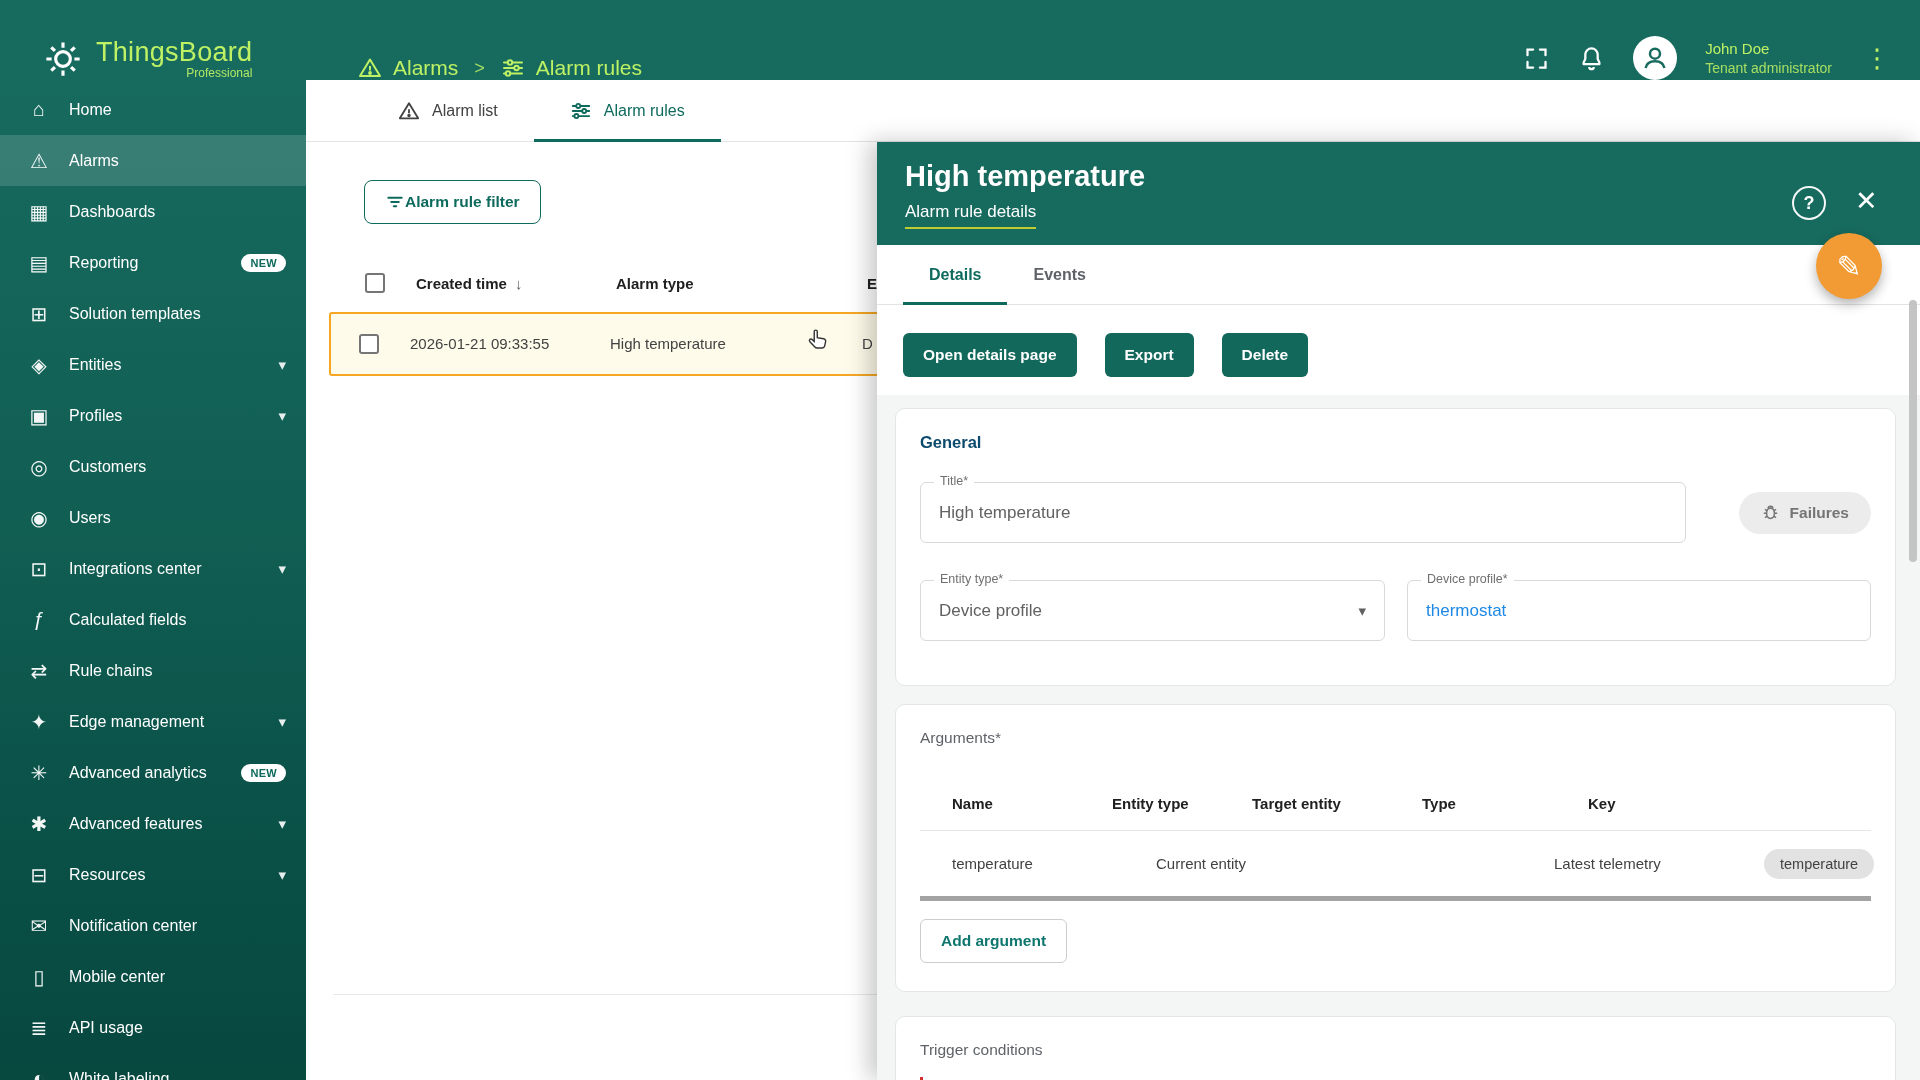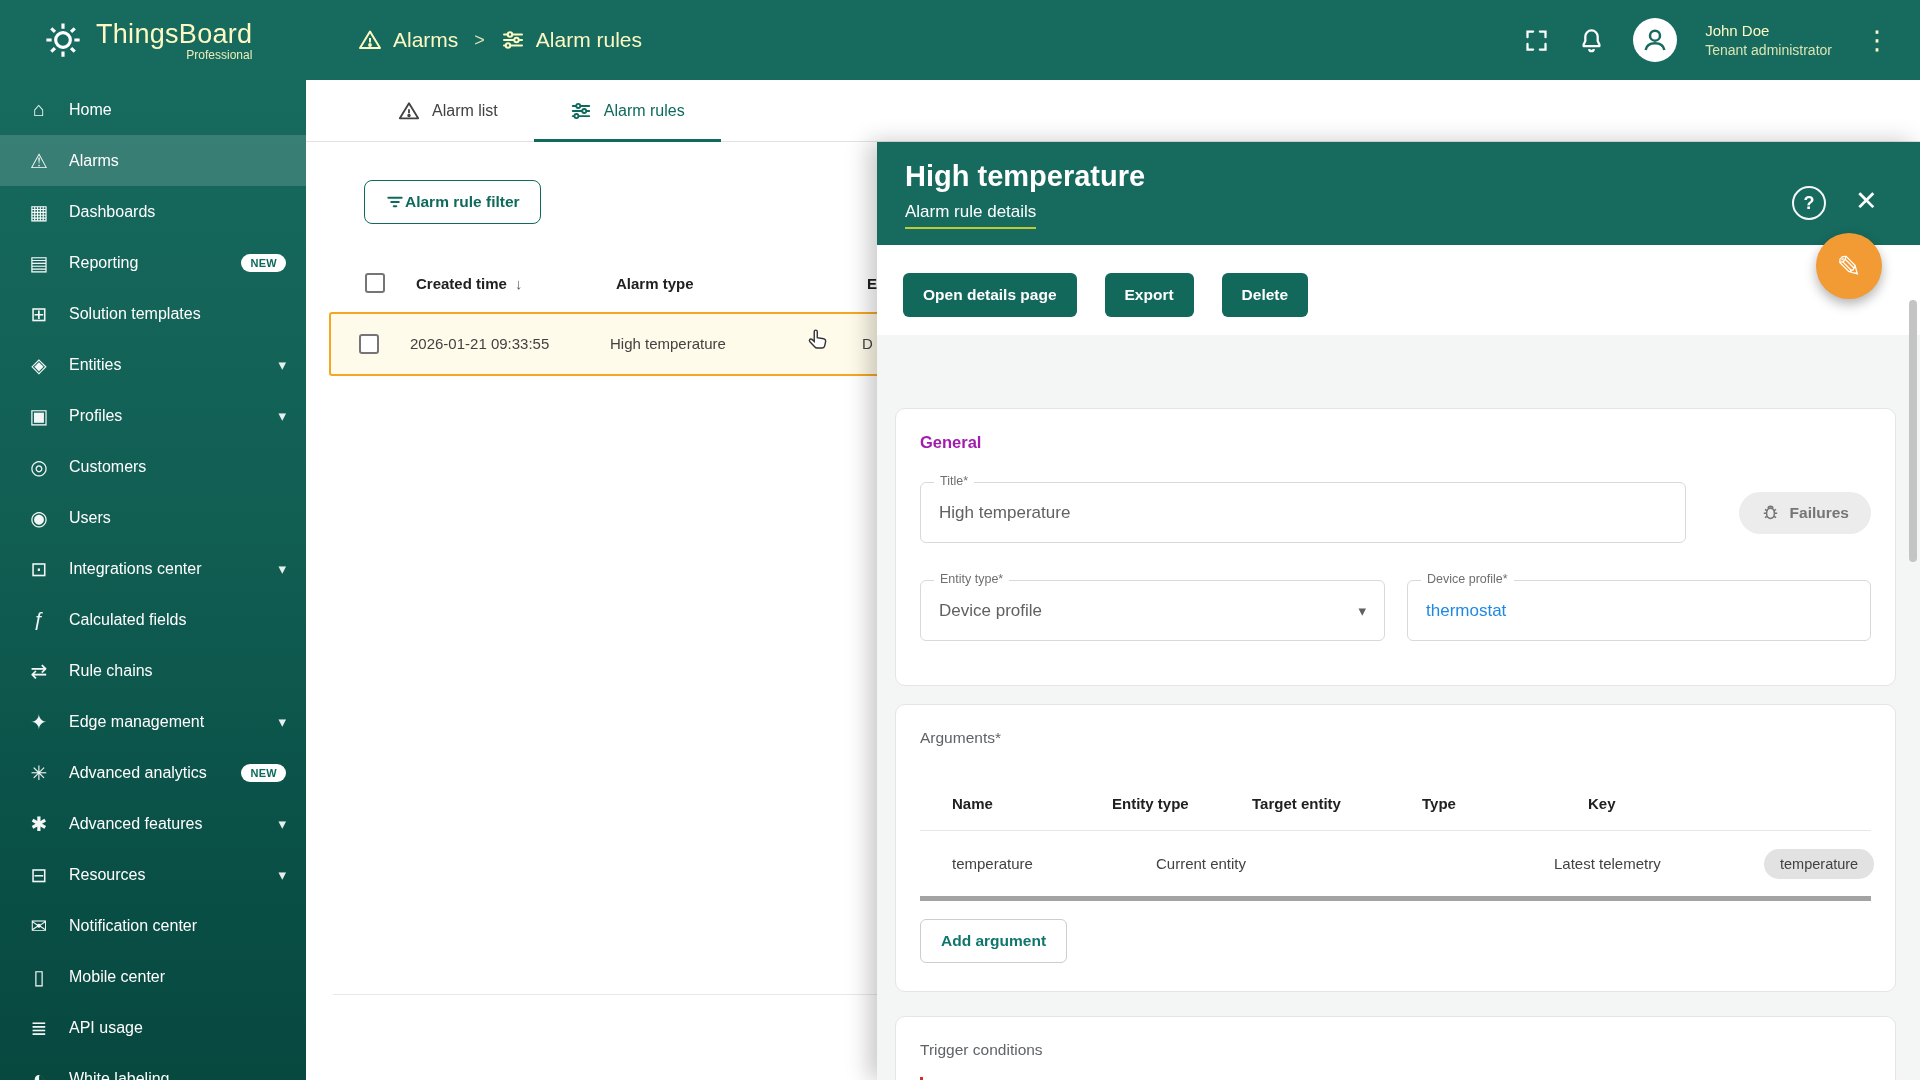--- a/index.html
+++ b/index.html
@@ -1,19 +1,19 @@
 <!DOCTYPE html>
 <html><head>
 <meta charset="utf-8">
 <style>
   * { box-sizing: border-box; margin: 0; padding: 0; }
   html,body { width:1920px; height:1080px; overflow:hidden; font-family:"Liberation Sans", sans-serif; background:#fff; }
 
   
-  .header { position:absolute; top:0; left:0; width:1920px; height:80px; background:#176a5e; color:#fef9c3; display:flex; align-items:center; z-index:30; }
+  .header { position:absolute; top:0; left:0; width:1920px; height:80px; background:#176a5e; color:#bef264; display:flex; align-items:flex-end; z-index:30; }
   .logo { display:flex; align-items:center; gap:12px; padding-left:42px; width:306px; }
   .logo svg { width:42px; height:42px; }
   .logo-text { display:flex; flex-direction:column; align-items:flex-end; }
   .logo-name { font-size:27px; letter-spacing:.3px; }
   .logo-sub { font-size:12px; opacity:.92; margin-top:-2px;margin-left:9px; }
   .breadcrumb { display:flex; align-items:center; gap:16px; margin-left:52px; font-size:21px; }
   .bc-item { display:flex; align-items:center; gap:11px; cursor:pointer; }
   .bc-item svg { width:24px; height:24px; }
   .bc-sep { font-size:18px; opacity:.85; }
   .header-right { margin-left:auto; display:flex; align-items:center; gap:28px; padding-right:26px; }
@@ -74,21 +74,21 @@
   .ptab { padding:0 26px; display:flex; align-items:center; font-size:16px; font-weight:600; color:#5f6368; position:relative; cursor:pointer; }
   .ptab.active { color:#0e6a5c; }
   .ptab.active::after { content:""; position:absolute; left:0; right:0; bottom:-1px; height:3px; background:#0e6a5c; }
   .panel-actions { height:90px; background:#fff; display:flex; gap:28px; align-items:flex-start; padding:28px 0 0 26px; }
   .btn-teal { height:44px; padding:0 20px; background:#11685b; color:#fff; border:none; border-radius:6px; font-size:15.5px; font-weight:600; font-family:inherit; cursor:pointer; }
   .panel-body { position:absolute; top:253px; left:0; right:0; bottom:0; overflow:hidden; }
   .card { margin:0 24px 0 18px; background:#fff; border:1px solid #e4e6e6; border-radius:10px; padding:16px 24px; }
   .card-1 { margin-top:13px; height:278px; }
   .card-2 { margin-top:18px; height:288px; }
   .card-3 { margin-top:24px; height:300px; }
-  .card-heading { font-size:16.5px; font-weight:700; color:#a21caf; margin-top:8px; }
+  .card-heading { font-size:16.5px; font-weight:700; color:#0c4a6e; margin-top:8px; }
   .card-heading-grey { font-size:15.5px; font-weight:500; color:#5f6368; margin-top:8px; }
   .gen-row-1 { display:flex; justify-content:space-between; align-items:center; margin-top:30px; }
   .gen-row-2 { display:flex; gap:22px; margin-top:37px; }
   .field { position:relative; border:1px solid #d9d9d9; border-radius:6px; height:61px; display:flex; align-items:center; padding:0 18px; background:#fff; cursor:text; }
   .field-label { position:absolute; top:-9px; left:13px; background:#fff; padding:0 6px; font-size:12.5px; color:#6f6f6f; }
   .field-value { font-size:17px; color:#616161; }
   .field-title { width:766px; }
   .field-entity { width:466px; }
   .field-profile { width:465px; }
   .field-caret { margin-left:auto; color:#616161; font-size:15px; }
@@ -322,20 +322,28 @@
     <div class="help-btn">
       <span>?</span>
     </div>
     <span class="close-btn">✕</span>
   </div>
 
   <button class="fab">
     <span>✎</span>
   </button>
 
+  <div class="panel-tabs">
+    <div class="ptab active">
+      <span>Details</span>
+    </div>
+    <div class="ptab">
+      <span>Events</span>
+    </div>
+  </div>
 
   <div class="panel-actions">
     <button class="btn-teal">Open details page</button>
     <button class="btn-teal">Export</button>
     <button class="btn-teal">Delete</button>
   </div>
 
   <div class="panel-body">
 
     <div class="card card-1">

